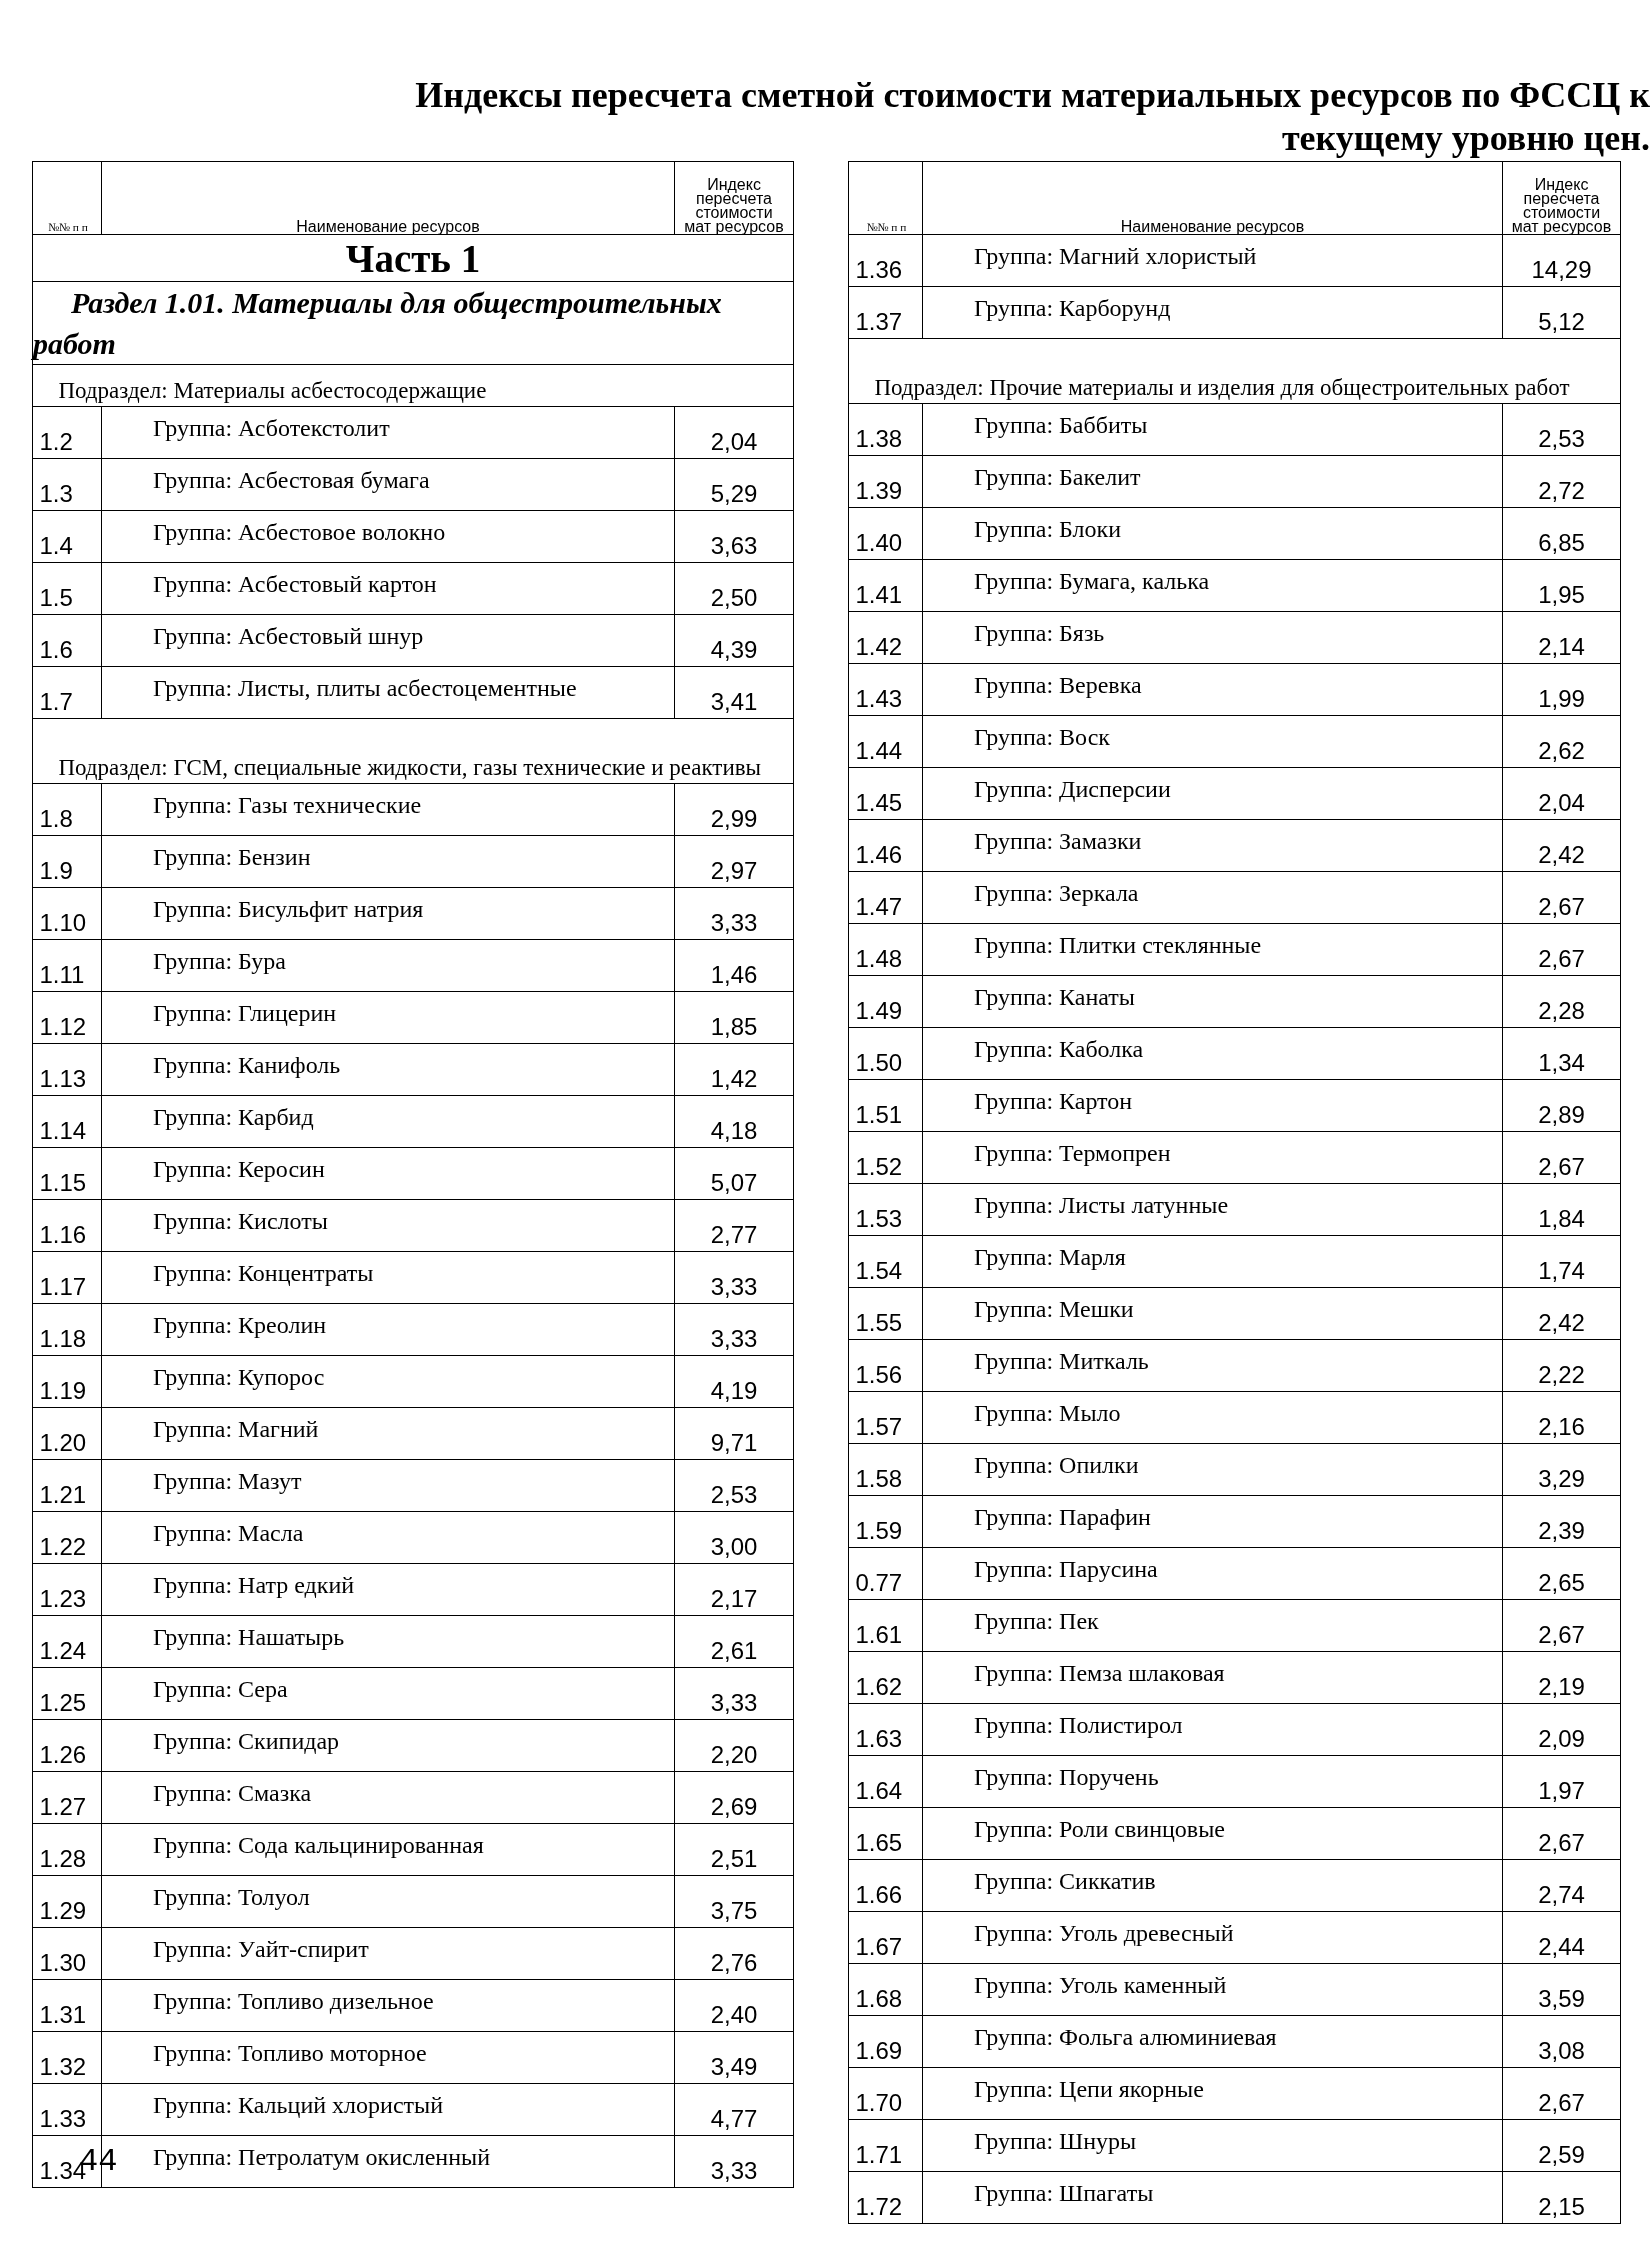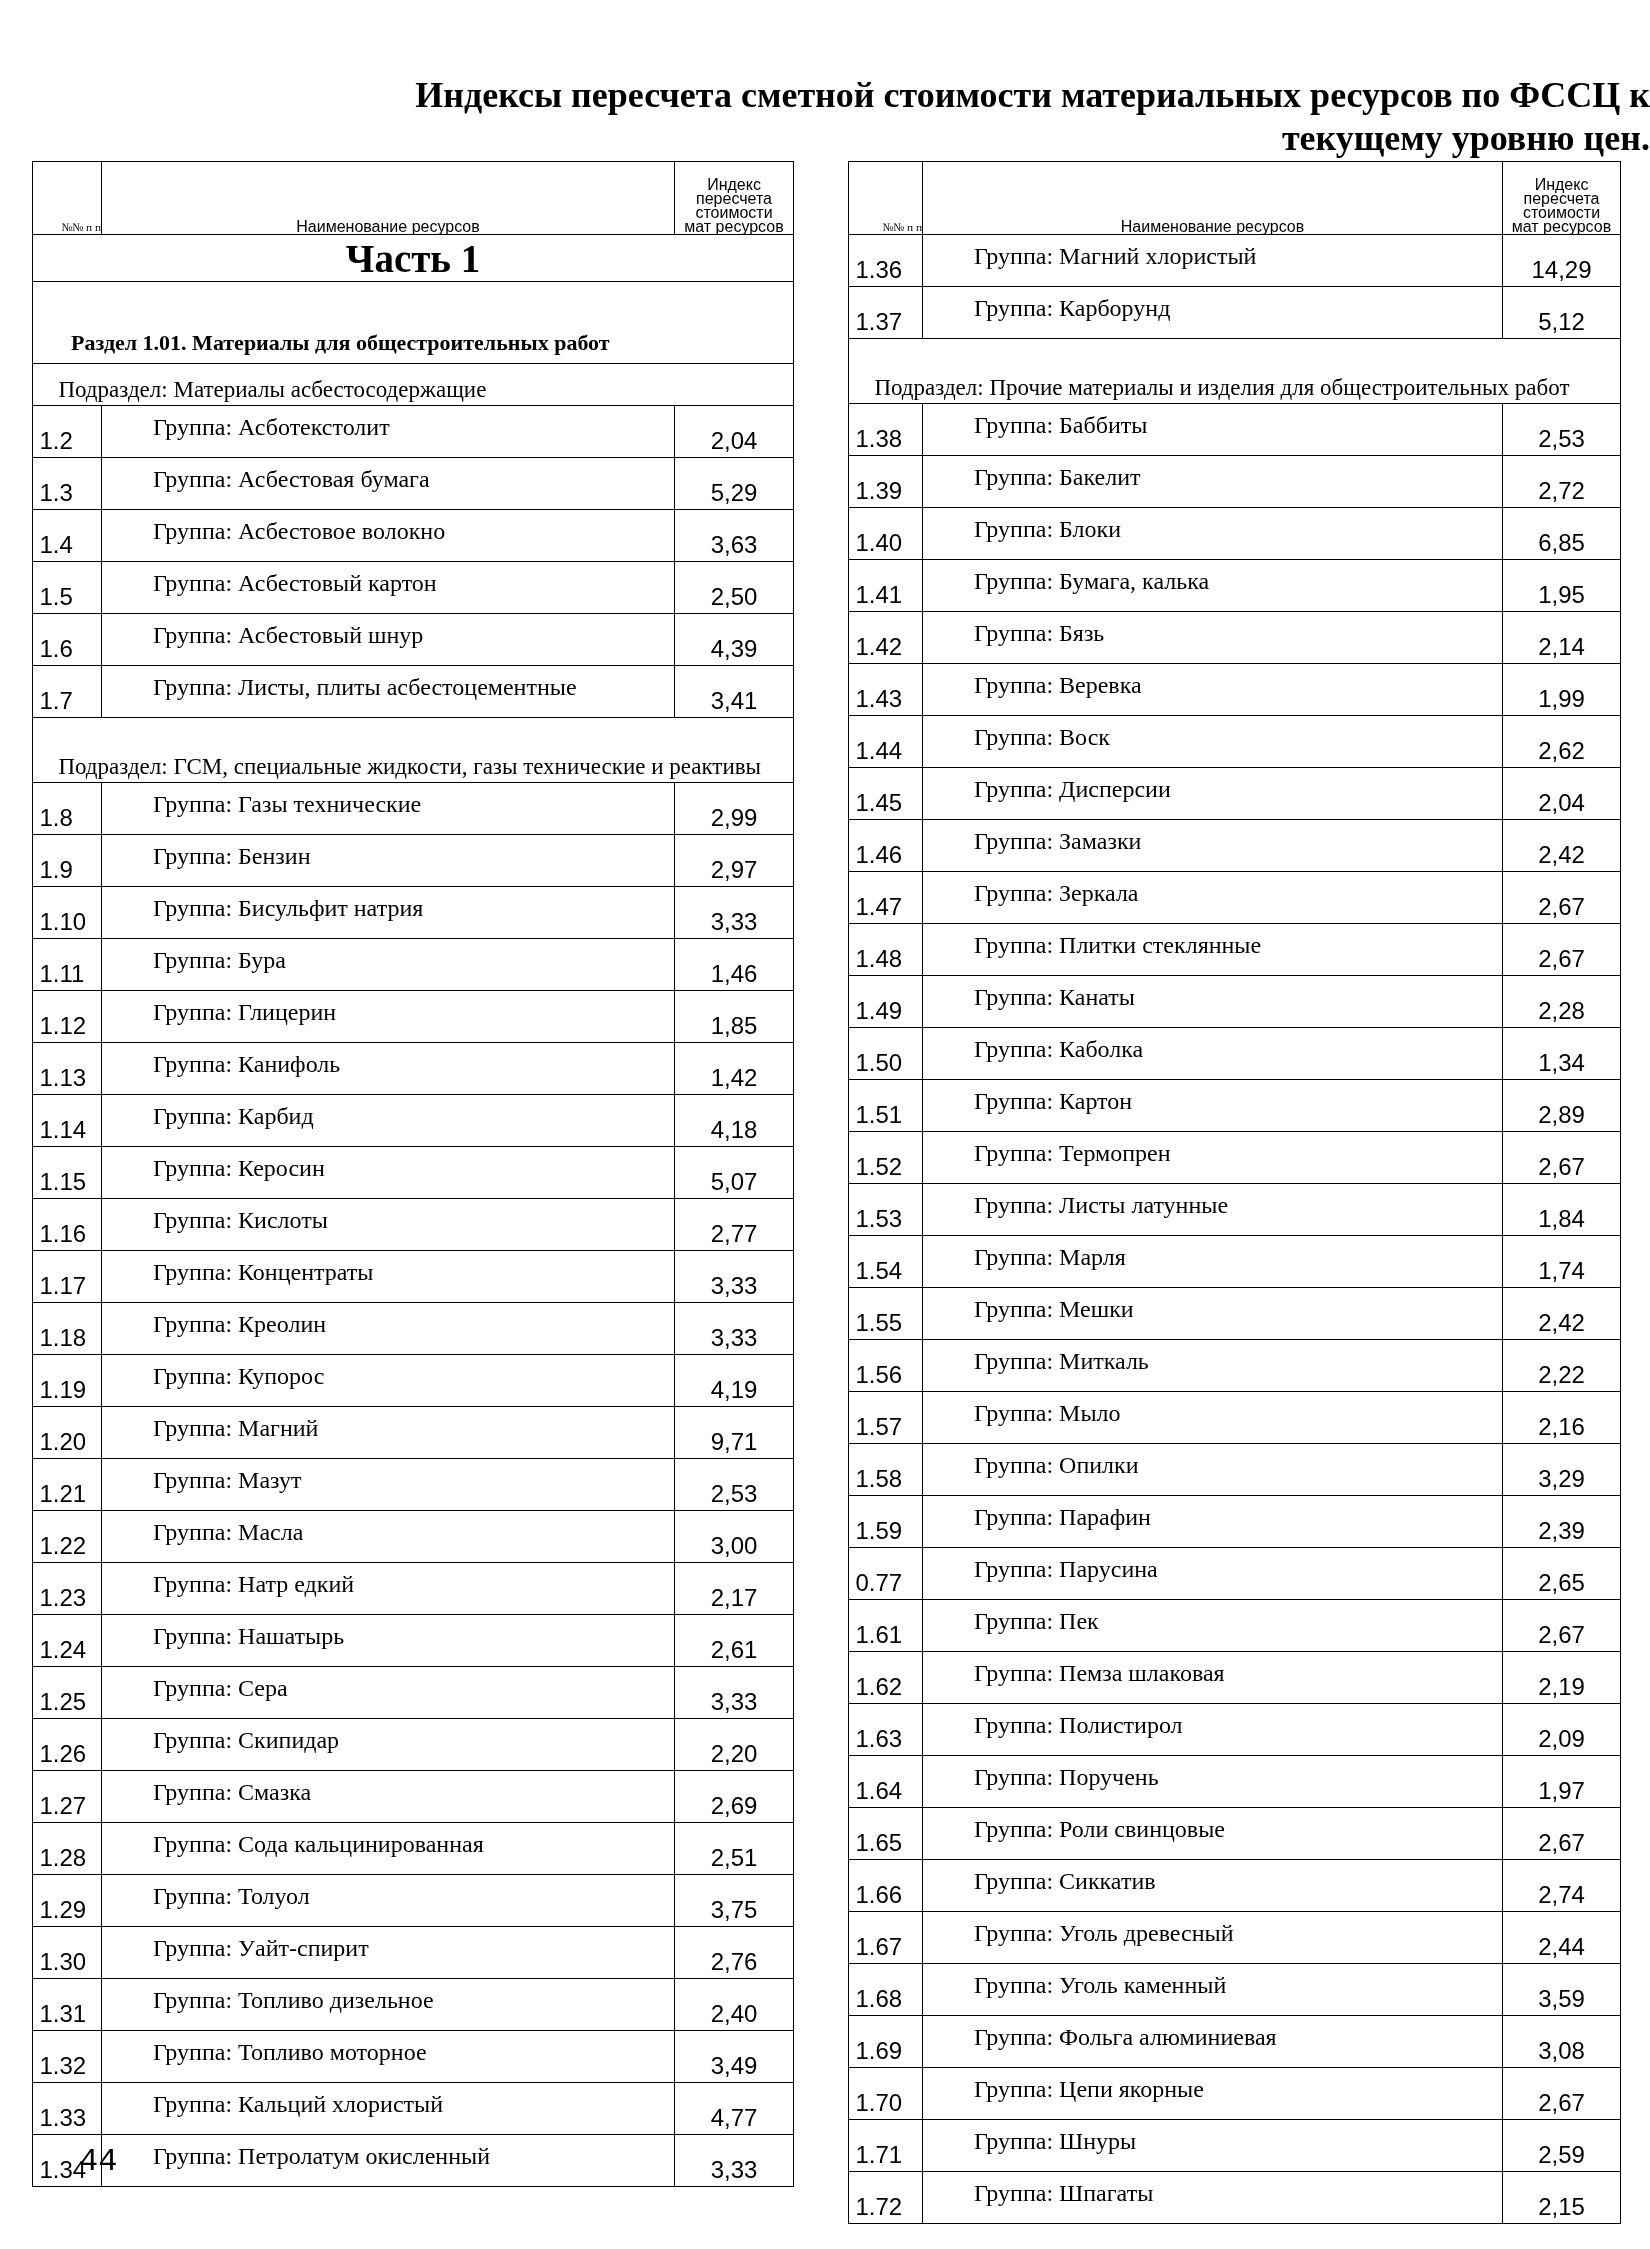--- a/index.html
+++ b/index.html
@@ -3,27 +3,27 @@
 <meta charset="utf-8">
 <style>
   html,body{margin:0;padding:0;background:#fff;}
   body{width:1650px;height:2250px;position:relative;overflow:hidden;color:#000;}
   .title{position:absolute;left:0;width:1650px;text-align:right;font-family:"Liberation Serif",serif;font-weight:bold;font-size:36px;line-height:41px;}
   .t1{top:75px;padding-left:89px;box-sizing:border-box;}
   .t2{top:118px;}
   table.idx{position:absolute;border-collapse:collapse;table-layout:fixed;}
   table.idx td{border:1.9px solid #000;padding:0;vertical-align:bottom;}
   .hdr td{height:72px;font-family:"Liberation Sans",sans-serif;font-size:16px;line-height:14px;text-align:center;padding-bottom:1.3px;}
-  .hdr td.hn{text-align:right;padding-left:1.9px;font-family:"Liberation Serif",serif;font-size:11.4px;}
+  .hdr td.hn{text-align:center;padding-left:1.9px;font-family:"Liberation Serif",serif;font-size:11.4px;}
   .row td{height:42px;}
   .row td.num{font-family:"Liberation Sans",sans-serif;font-size:24px;text-align:left;padding-left:6.4px;padding-bottom:2.5px;}
   .row td.name{font-family:"Liberation Serif",serif;font-size:24px;padding-left:51px;vertical-align:middle;padding-bottom:9px;}
   .row td.val{font-family:"Liberation Sans",sans-serif;font-size:24px;text-align:center;padding-bottom:2.5px;}
   .part td{height:46px;font-family:"Liberation Serif",serif;font-weight:bold;font-size:39px;text-align:center;vertical-align:middle;}
-  .section td{height:81px;font-family:"Liberation Serif",serif;font-weight:bold;font-size:22px;line-height:41px;vertical-align:middle;padding-left:20.3px;text-indent:38px;}
+  .section td{height:81px;font-family:"Liberation Serif",serif;font-weight:bold;font-size:30px;line-height:41px;vertical-align:middle;padding-left:20.3px;text-indent:38px;font-style:italic;}
   .sub td{font-family:"Liberation Serif",serif;font-size:23px;line-height:30.5px;vertical-align:middle;padding-left:20.3px;text-indent:25.4px;}
   .sub.one td{height:41px;margin-top:20px;}
   .sub.two td{height:64px;}
   .pagenum{position:absolute;left:79px;top:2108px;font-family:Liberation Mono, monospace;font-size:32px;margin-top:35px;}
 </style>
 </head>
 <body>
 
 <div class="title t1">Индексы пересчета сметной стоимости материальных ресурсов по ФССЦ к</div>
 <div class="title t2">текущему уровню цен.</div>

